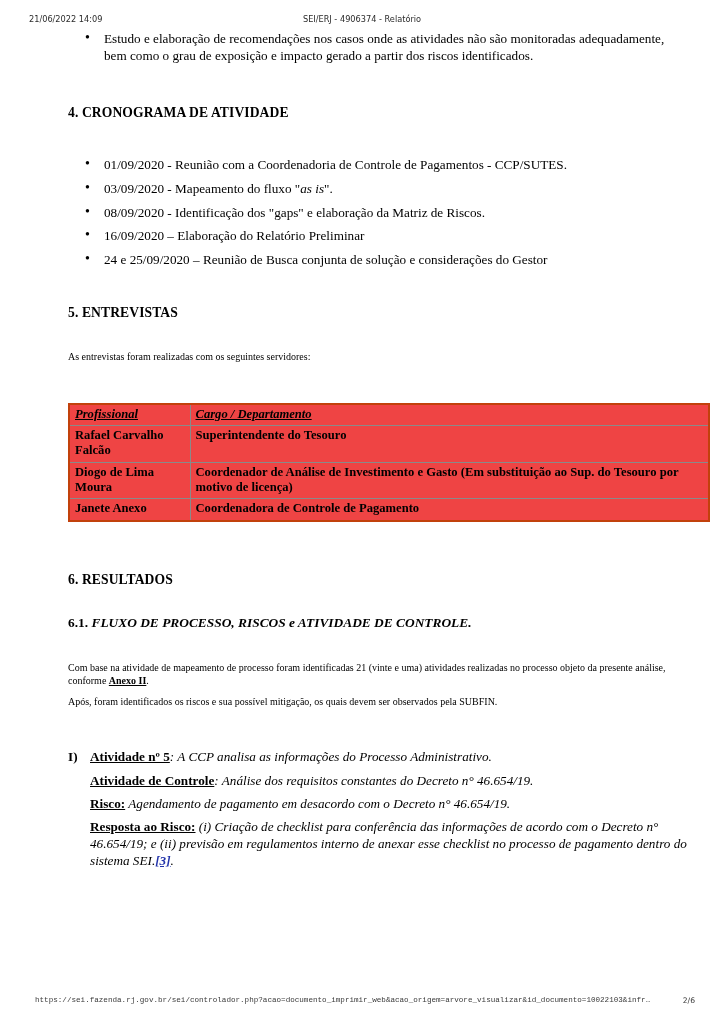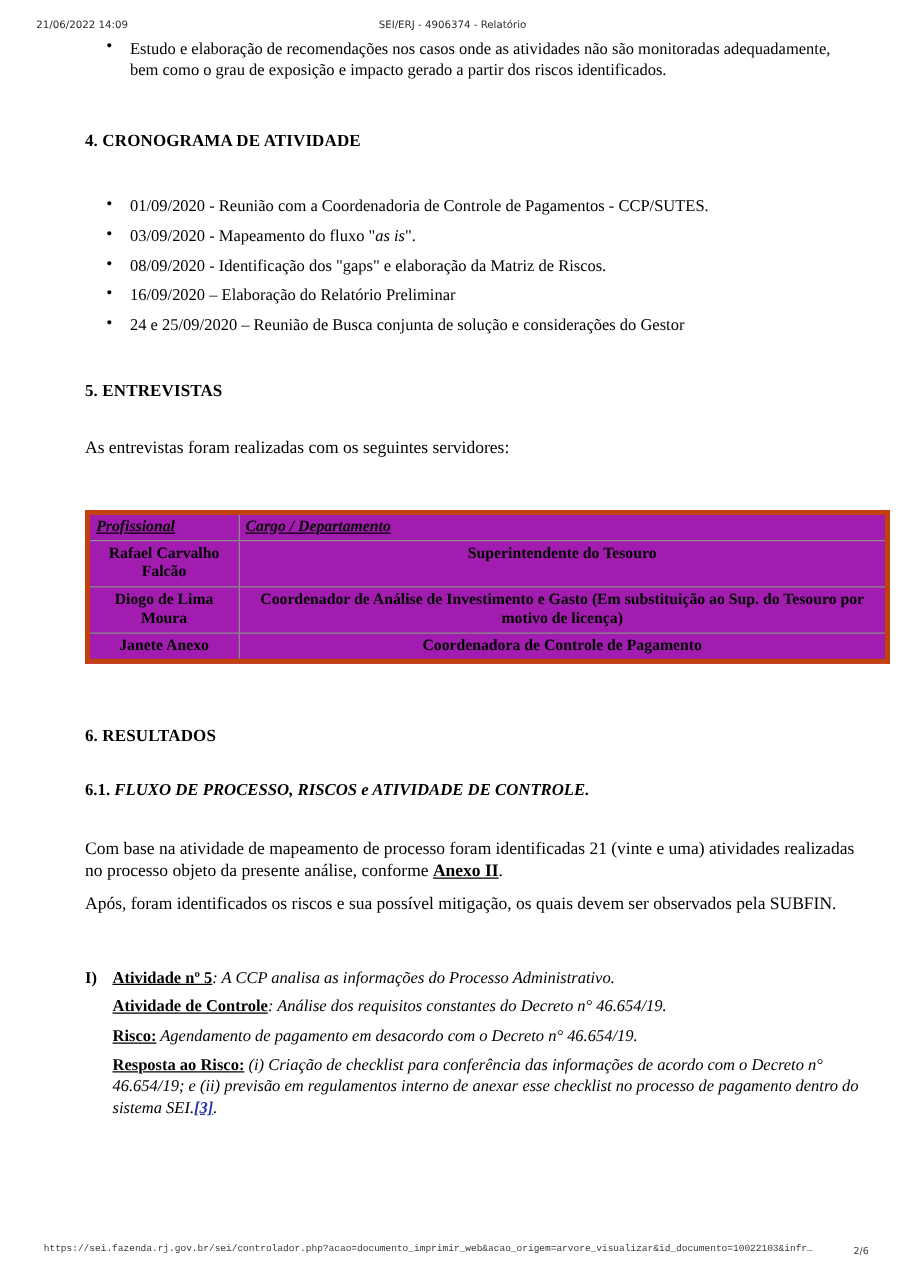--- a/index.html
+++ b/index.html
@@ -86,21 +86,21 @@
   }
   h3.subsec {
     font-size: 13.4px;
     font-weight: bold;
     margin: 0;
     line-height: 1.25;
   }
   h3.subsec .it { font-style: italic; }
 
   p.para {
-    font-size: 14px;
+    font-size: 10px;
     line-height: 1.30;
     margin: 0;
   }
 
   .lnk {
     font-weight: bold;
     text-decoration: underline;
     color: #000;
   }
   .lnk-blue {
@@ -115,43 +115,42 @@
   .sp-34 { height: 34px; }
   .sp-40 { height: 40px; }
   .sp-8  { height: 8px; }
   .sp-10 { height: 10px; }
 
   
   .tbl-wrap { padding: 0 0 0 0; }
   table.interviews {
     border-collapse: collapse;
     width: 640px;
-    border: 4px solid #c2410c;
-    background: #a21caf;
+    border: 2px solid #c2410c;
+    background: #ef4444;
     table-layout: fixed;
     font-family: Liberation Serif, serif;
   }
   table.interviews td, table.interviews th {
     border: 1px solid #8a8a8a;
     padding: 2px 5px 3px 5px;
     vertical-align: top;
     font-size: 12.6px;
     line-height: 1.22;
     text-align: left;
   }
   table.interviews th {
     font-style: italic;
     font-weight: bold;
   }
   table.interviews th span {
     text-decoration: underline;
   }
   table.interviews td {
     font-weight: bold;
-    text-align: center;
   }
   table.interviews col.c1 { width: 121px; }
   table.interviews col.c2 { width: 519px; }
 
   
   .item-block { font-size: 13.2px; line-height: 1.30; }
   .item-line {
     position: relative;
     padding-left: 22px;
     margin-bottom: 6px;

